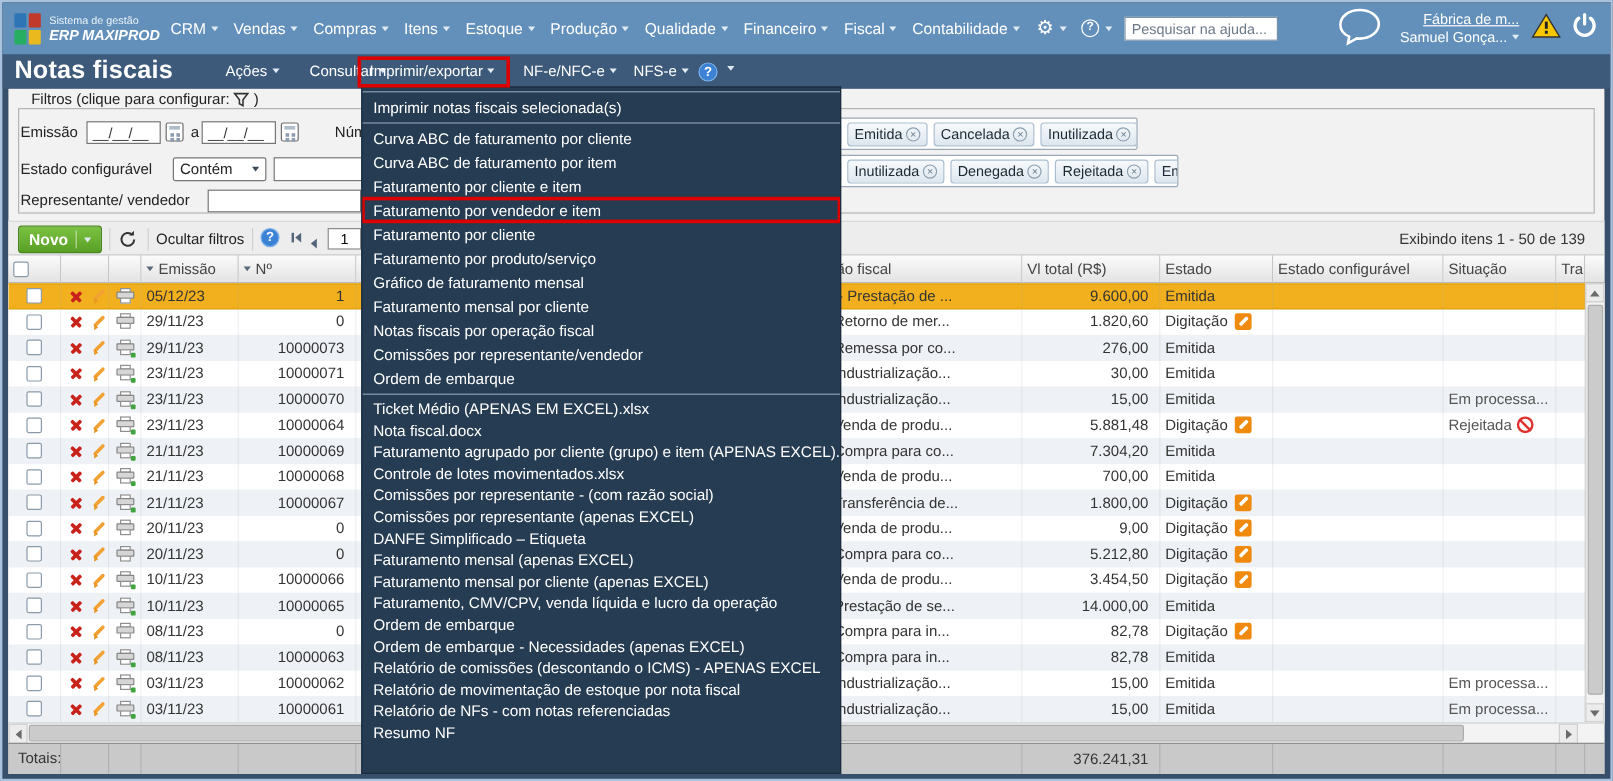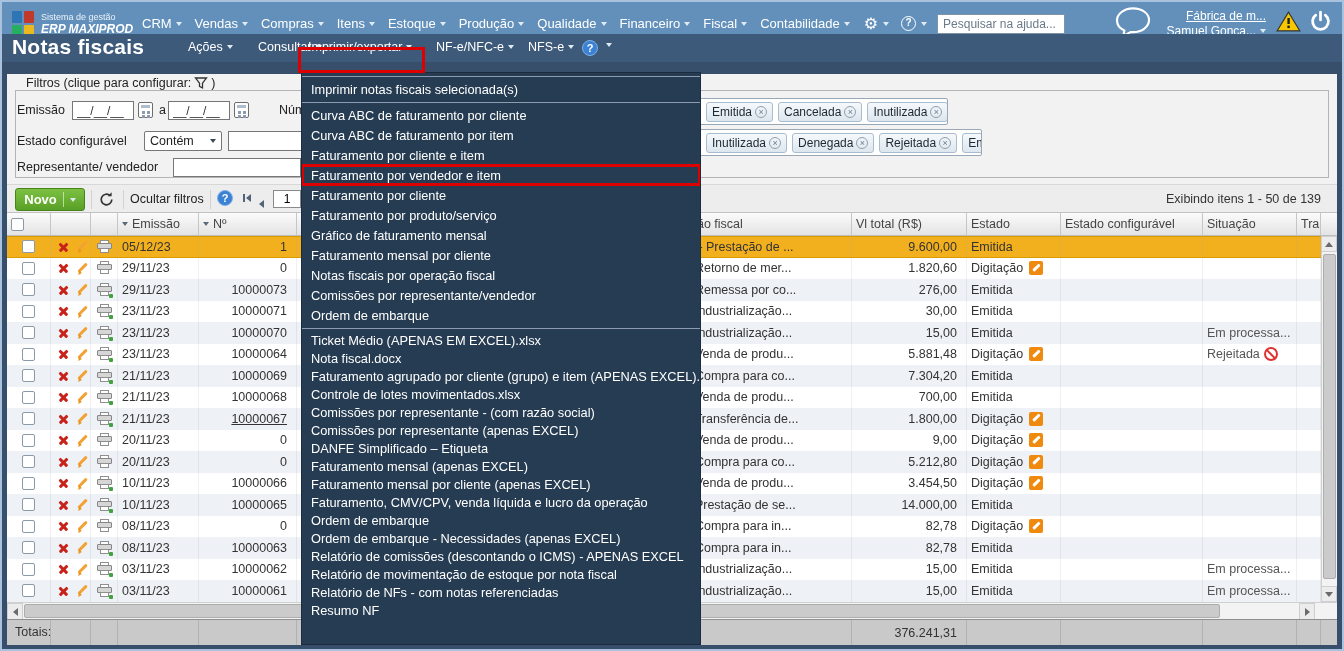--- a/index.html
+++ b/index.html
@@ -26,21 +26,21 @@
   .tb-search { margin-left:10px; width:128px; height:20px; border:1px solid #7d93a8; font-size:12px; padding:0 5px; color:#333; font-family:"Liberation Sans",sans-serif; }
   .tb-search::placeholder { color:#6b7a88; }
   .bubble { margin-left:auto; cursor:pointer; }
   .account { margin-left:14px; text-align:right; line-height:1.25; cursor:pointer; }
   .account .co { font-size:12px; text-decoration:underline; white-space:nowrap; }
   .account .us { font-size:12px; white-space:nowrap; display:flex; align-items:center; gap:4px; justify-content:flex-end; }
   .warn { margin-left:10px; cursor:pointer; }
   .pwr { margin-left:8px; cursor:pointer; }
 
   
-  .titlebar { position:absolute; left:0; top:32px; width:1340px; height:28px; background:#3e5a7a; color:#fff; }
+  .titlebar { position:absolute; left:0; top:44px; width:1340px; height:28px; background:#3e5a7a; color:#fff; }
   .pg-title { position:absolute; left:10px; top:1px; font-size:21px; font-weight:bold; letter-spacing:0.2px; }
   .t-item { position:absolute; top:6px; display:flex; align-items:center; gap:4px; font-size:12.5px; cursor:pointer; white-space:nowrap; }
   .bhelp { width:16px; height:16px; background:#3b82d4; border:1px solid #7fb0e8; border-radius:50%; color:#fff; font-size:11px; font-weight:bold; text-align:center; line-height:14px; }
   .bhelp::before{content:"?";}
 
   
   .redbox-trigger { position:absolute; left:296px; top:45px; width:127px; height:26px; border:3px solid #dd0000; z-index:46; pointer-events:none; }
 
   
   .content { position:absolute; left:5px; top:72px; width:1330px; height:571px; background:#f2f2f2; }
@@ -629,21 +629,21 @@
           </div>
           <div class="td center" style="width: 27px;">
             <span class="prn">
               <i class="b1"></i>
               <i class="b2"></i>
               <i class="b3"></i>
               <i class="dot"></i>
             </span>
           </div>
           <div class="td" style="width: 81px;">21/11/23</div>
-          <div class="td r" style="width: 98px; text-decoration: underline;">10000067</div>
+          <div class="td r" style="width: 98px;">10000067</div>
           <div class="td" style="width: 355px;"></div>
           <div class="td" style="width: 200px;">5601 - Transferência de...</div>
           <div class="td r" style="width: 115px;">1.800,00</div>
           <div class="td" style="width: 94px;">
             <span>Digitação</span>
             <span class="edit-badge"></span>
           </div>
           <div class="td" style="width: 142px;"></div>
           <div class="td" style="width: 94px;"></div>
           <div class="td" style="width: 24px;"></div>

